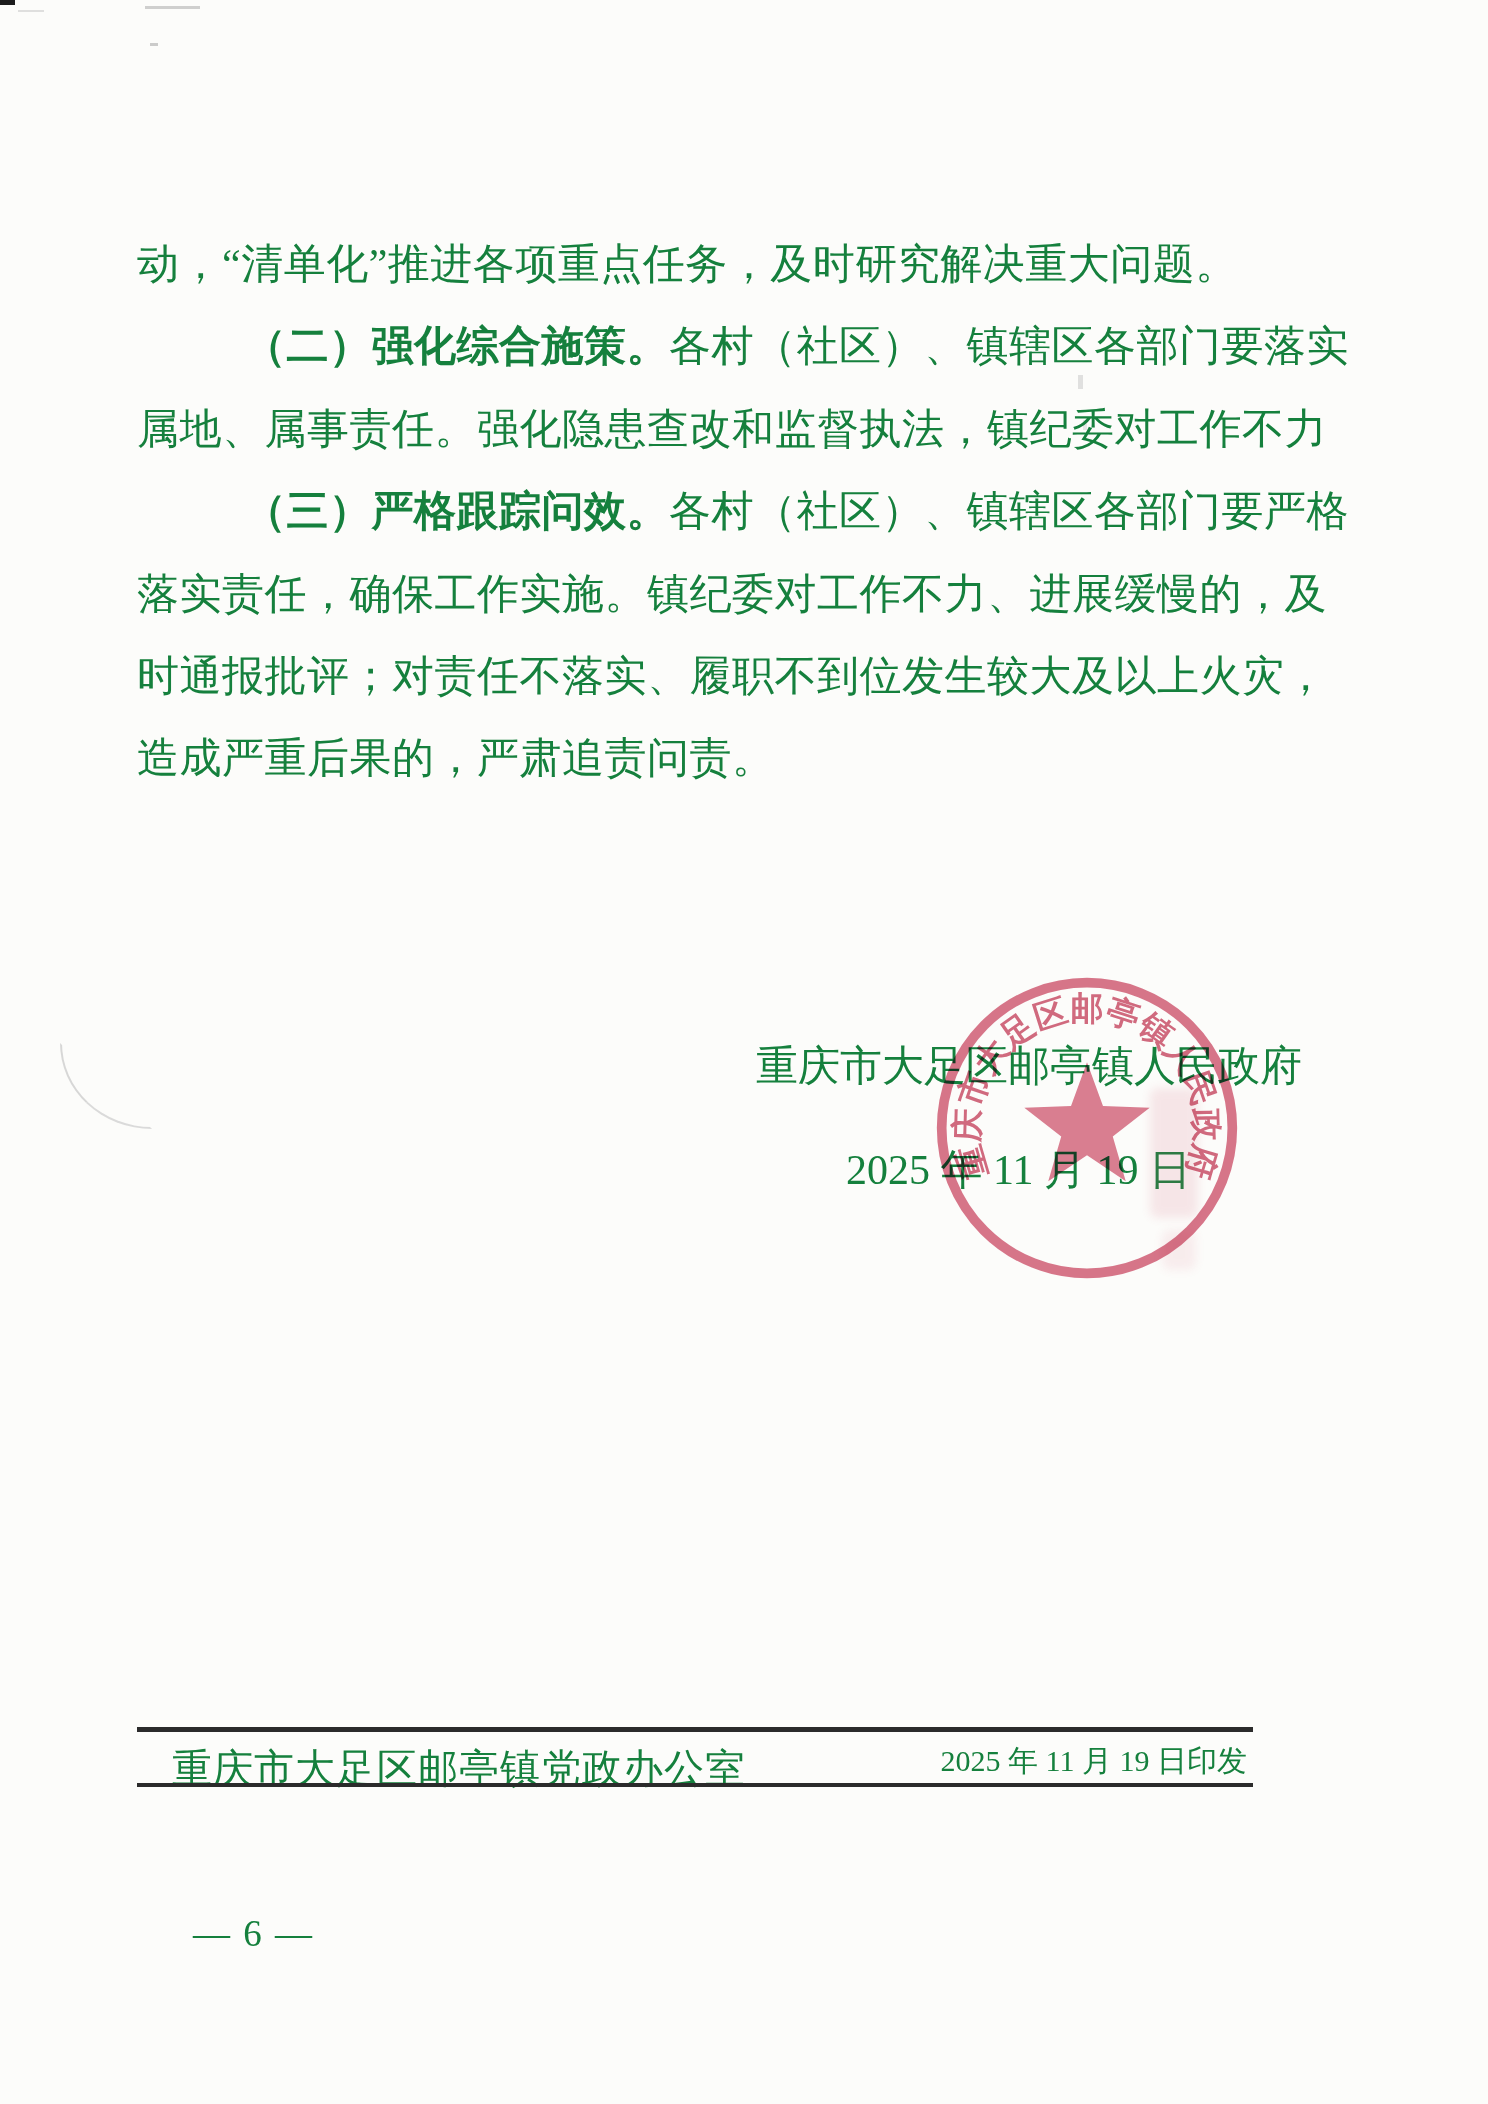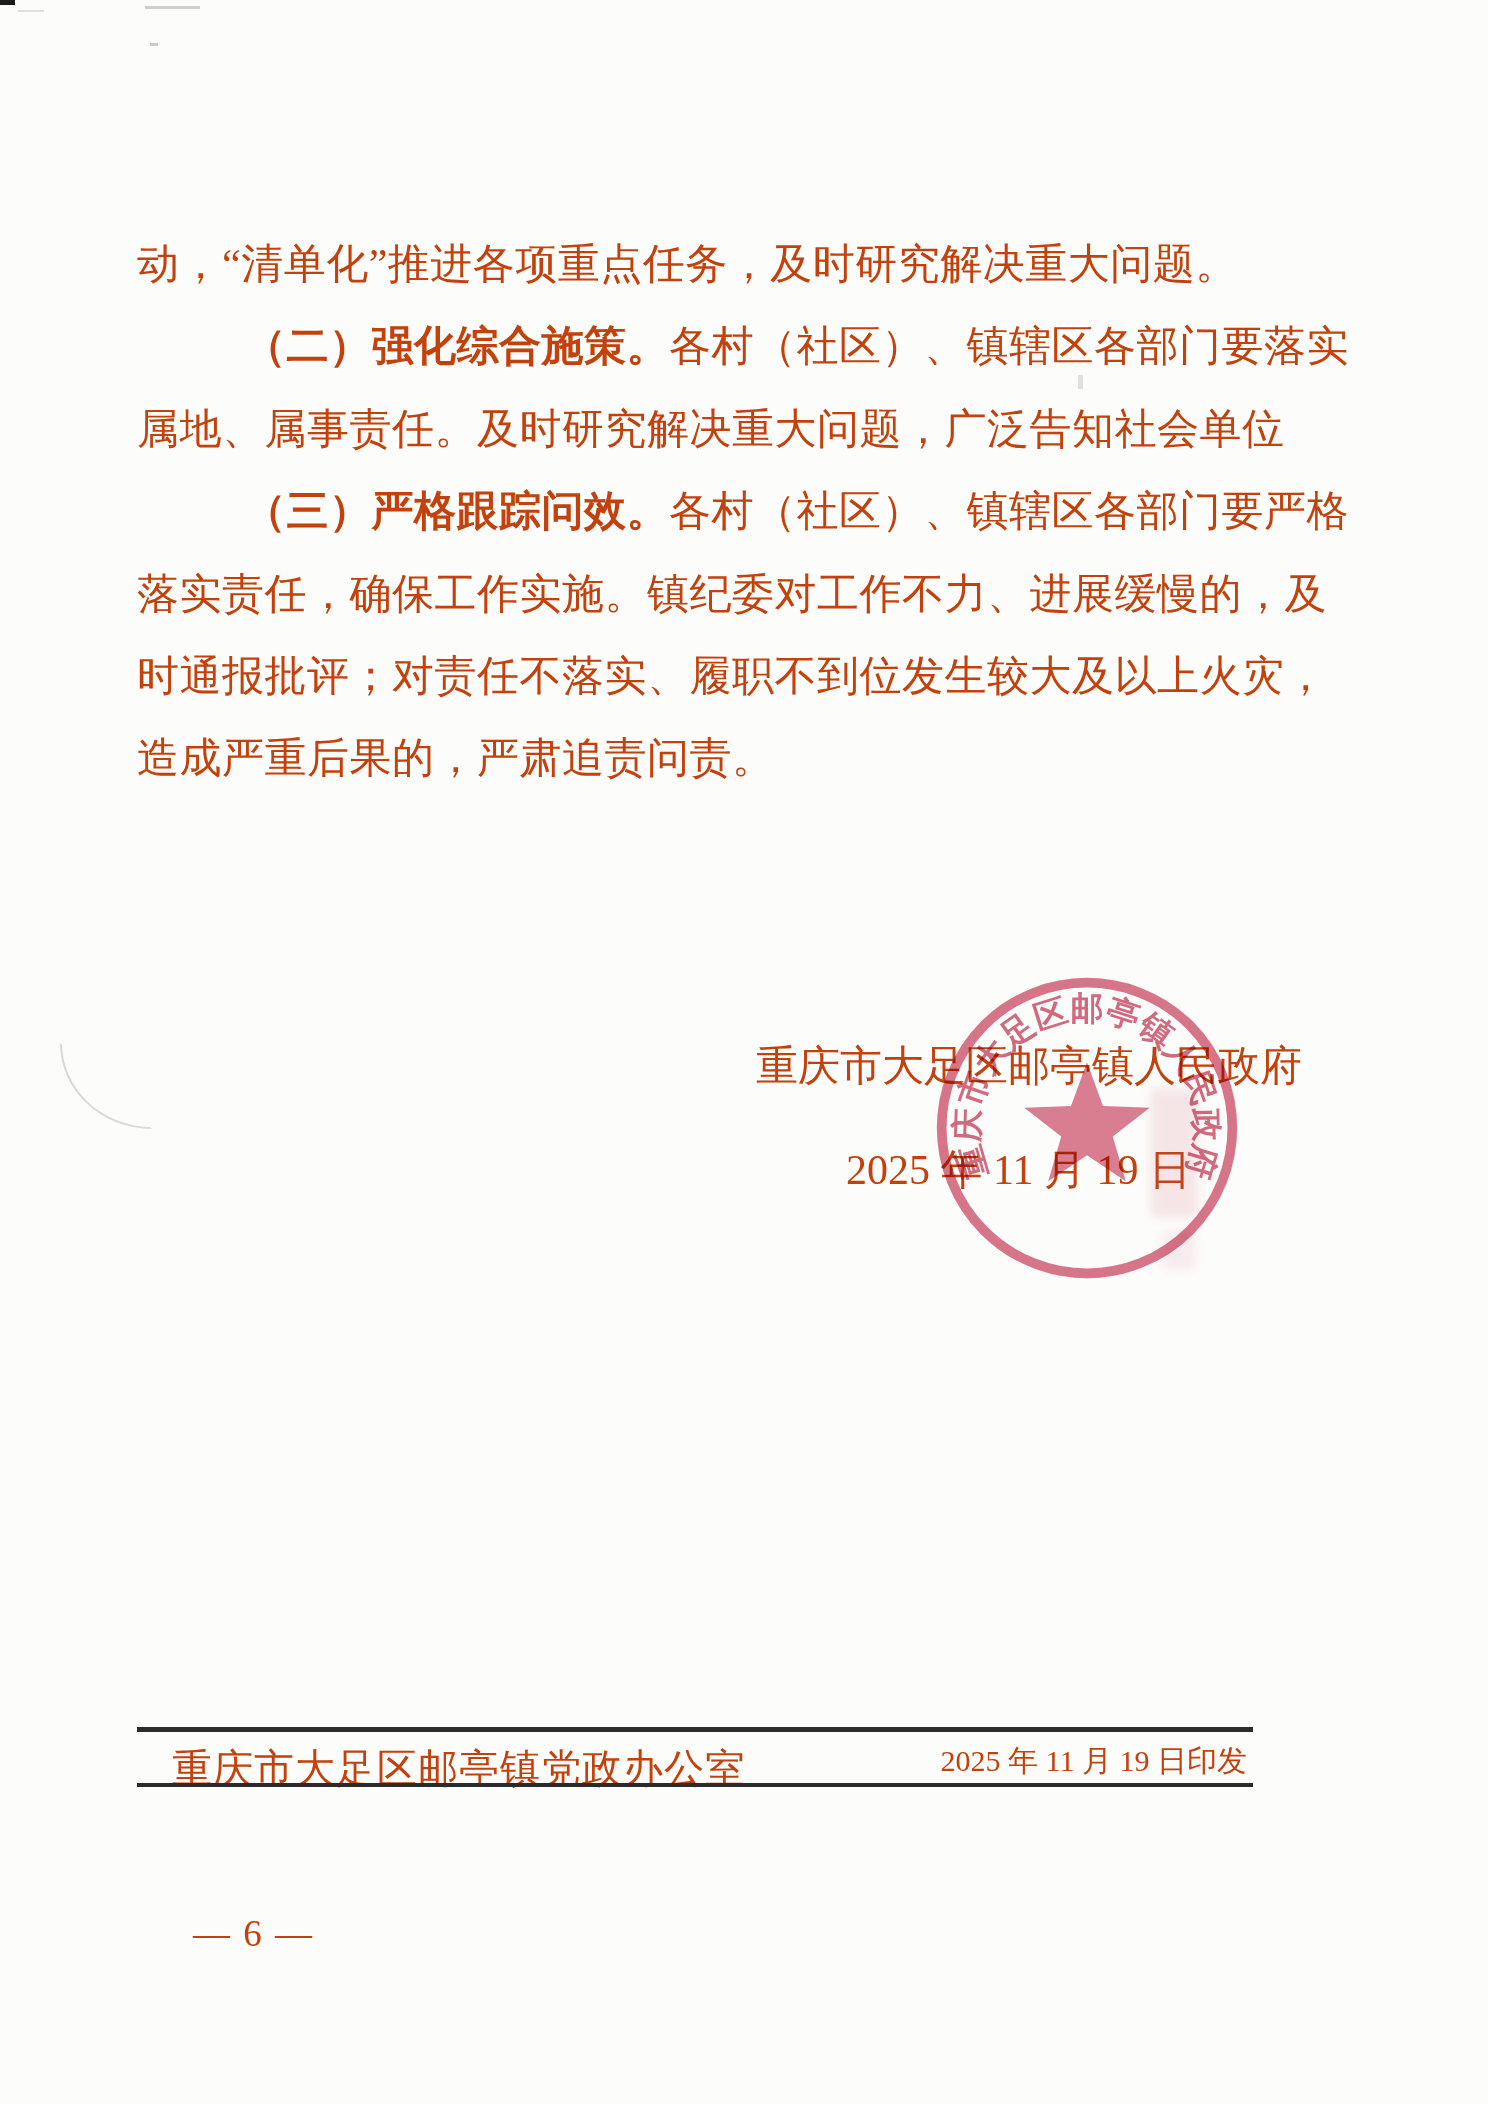--- a/index.html
+++ b/index.html
@@ -3,21 +3,21 @@
 <meta charset="utf-8">
 <style>
   html, body { margin: 0; padding: 0; background: #e8e8e8; }
   .page {
     position: relative;
     width: 1488px;
     height: 2104px;
     background: #fcfcfa;
     overflow: hidden;
     font-family: "Liberation Serif", "DejaVu Serif", serif;
-    color: #c2410c;
+    color: #15803d;
   }
   
   .doc-body {
     position: absolute;
     left: 137px;
     top: 223px;
     width: 1180px;
     font-size: 42px;
     line-height: 82.4px;
     letter-spacing: 0.5px;
@@ -113,21 +113,21 @@
   <div class="artifact speck-a"></div>
   <div class="artifact speck-b"></div>
   <div class="artifact speck-c"></div>
   <div class="artifact speck-d"></div>
   <div class="artifact speck-e"></div>
   <div class="artifact crease-arc"></div>
 
   <div class="doc-body">
       <div class="bline"><span>动，“清单化”推进各项重点任务，及时研究解决重大问题。</span></div>
       <div class="bline indent"><span class="lead">（二）强化综合施策。</span><span>各村（社区）、镇辖区各部门要落实</span></div>
-      <div class="bline"><span>属地、属事责任。及时研究解决重大问题，广泛告知社会单位</span></div>
+      <div class="bline"><span>属地、属事责任。强化隐患查改和监督执法，镇纪委对工作不力</span></div>
       <div class="bline indent"><span class="lead">（三）严格跟踪问效。</span><span>各村（社区）、镇辖区各部门要严格</span></div>
       <div class="bline"><span>落实责任，确保工作实施。镇纪委对工作不力、进展缓慢的，及</span></div>
       <div class="bline"><span>时通报批评；对责任不落实、履职不到位发生较大及以上火灾，</span></div>
       <div class="bline"><span>造成严重后果的，严肃追责问责。</span></div>
     </div>
 
   <div class="sig-org">重庆市大足区邮亭镇人民政府</div>
   <div class="sig-date">2025 年 11 月 19 日</div>
 
   <div class="seal-ghost" style="left:1150px; top:1088px; width:48px; height:130px;"></div>

